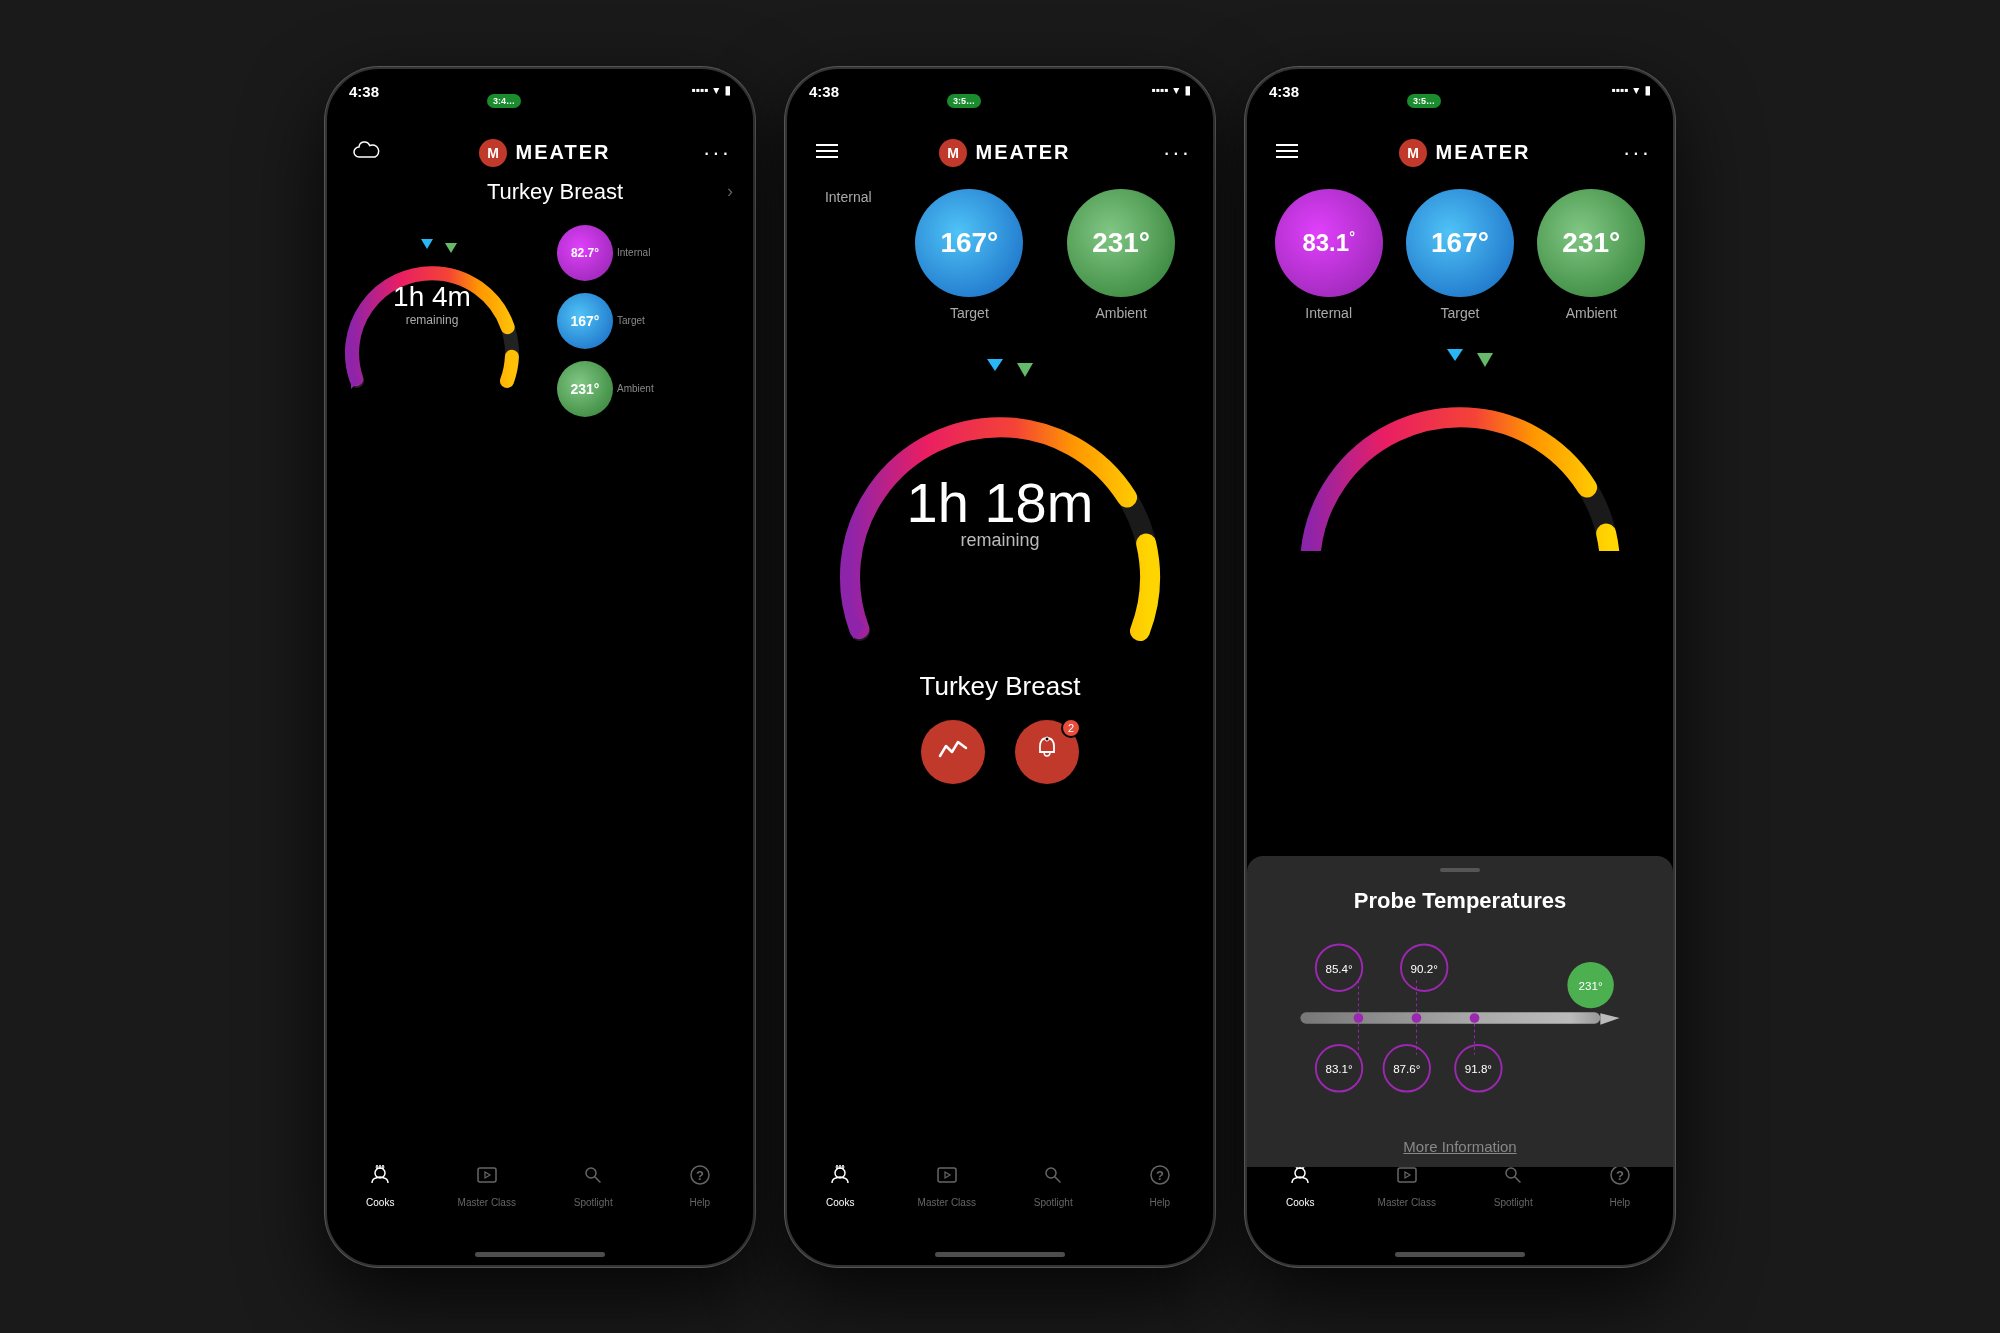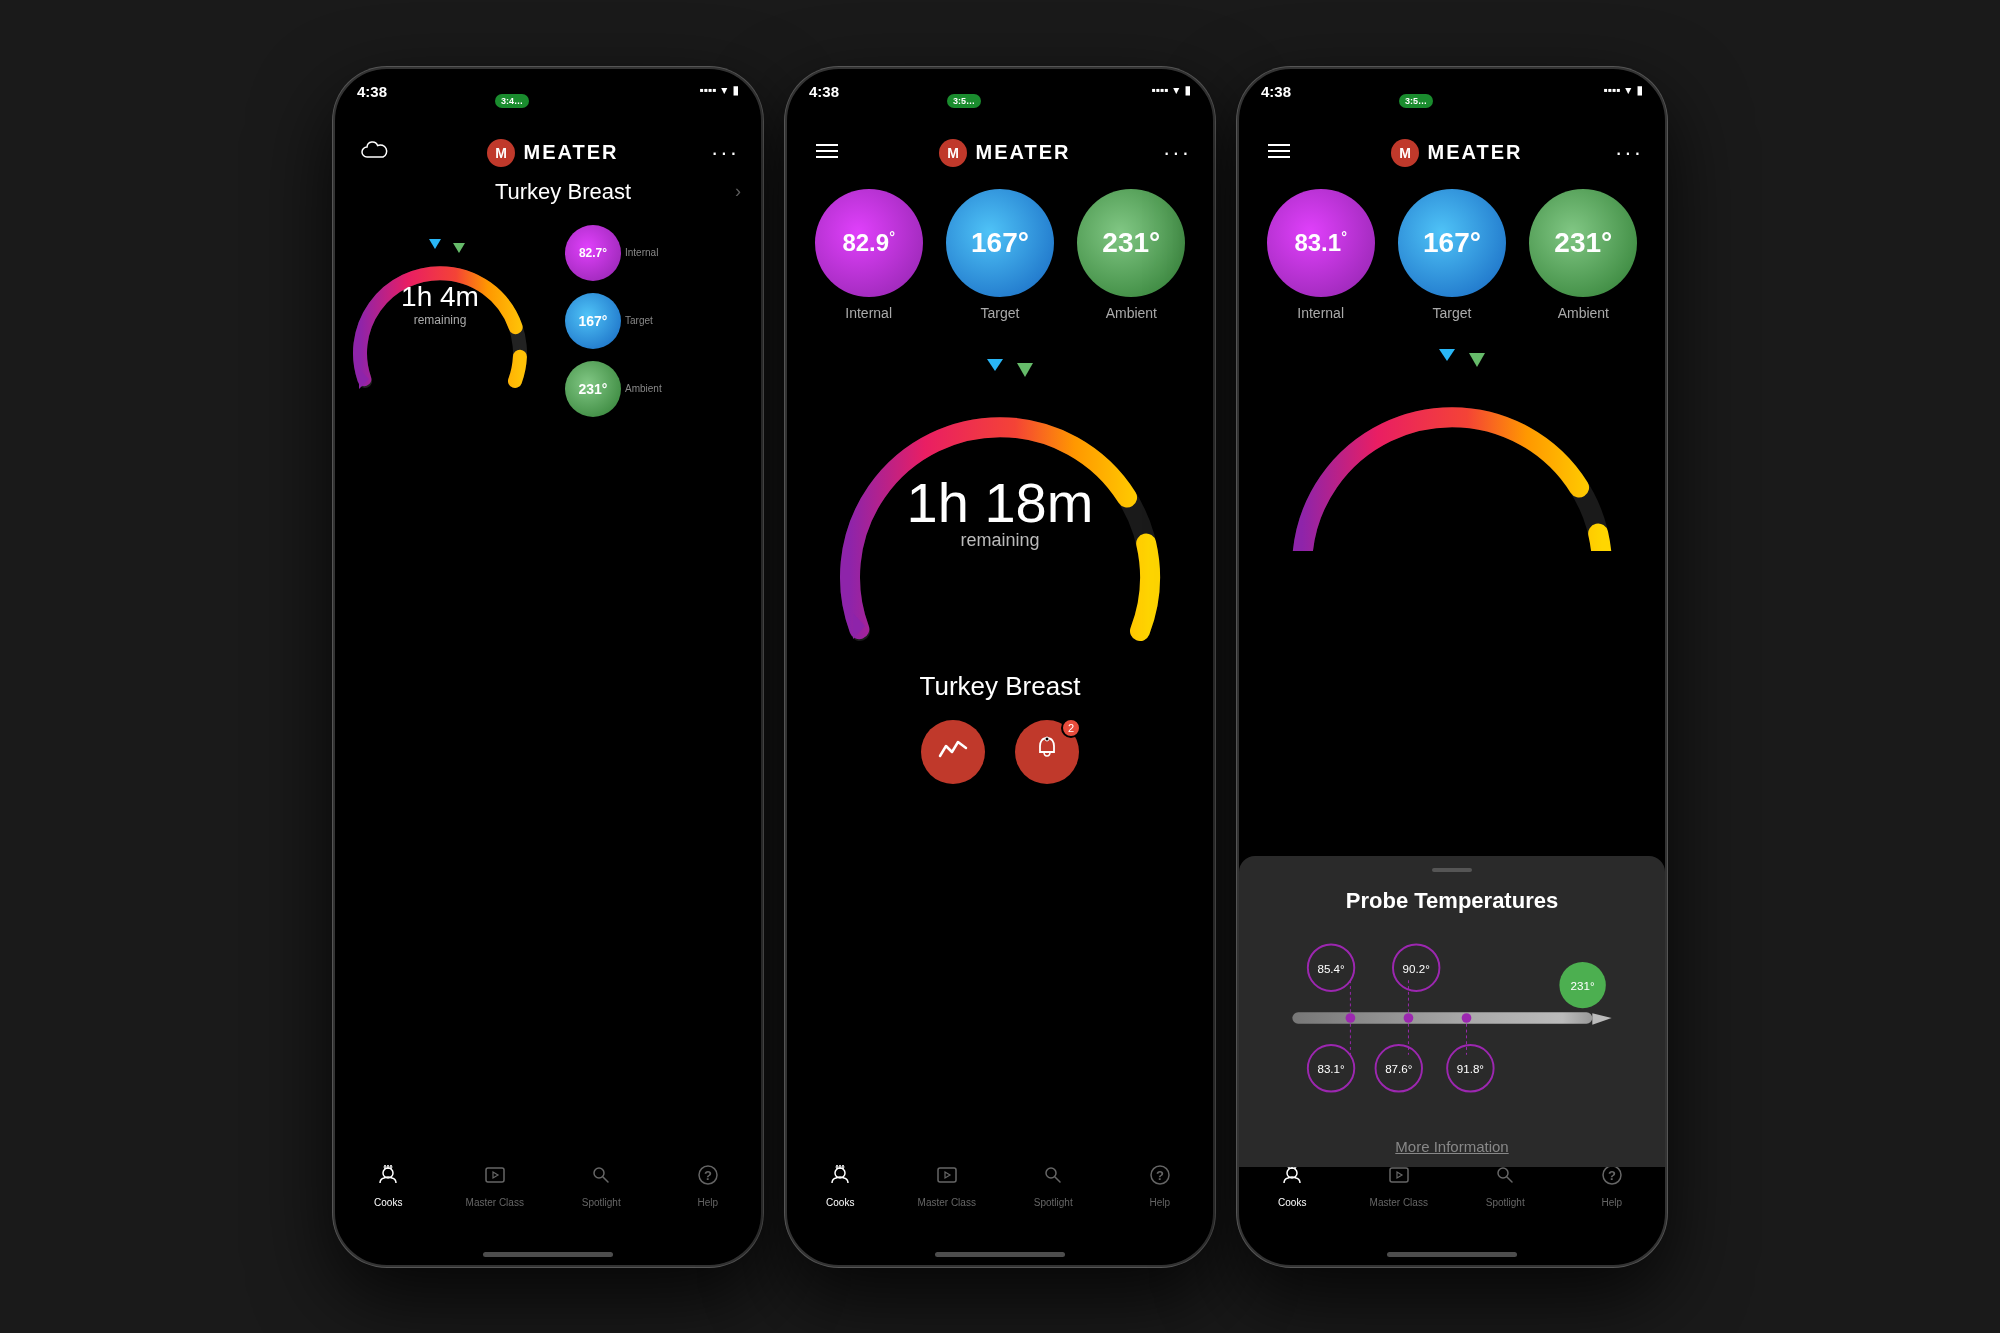--- a/index.html
+++ b/index.html
@@ -8,21 +8,21 @@
       display: flex;
       justify-content: center;
       align-items: center;
       width: 2000px;
       height: 1333px;
       font-family: -apple-system, 'SF Pro Display', 'Helvetica Neue', sans-serif;
       overflow: hidden;
     }
     .phones-container {
       display: flex;
-      gap: 22px;
+      gap: 30px;
       align-items: center;
       justify-content: center;
     }
     .phone {
       width: 430px;
       height: 1200px;
       background: #000;
       border-radius: 54px;
       position: relative;
       border: 2px solid #333;
@@ -547,23 +547,20 @@
         </svg>
         <span class="meater-text">MEATER</span>
       </div>
       <div class="header-more">···</div>
     </div>
 
     <div class="phone2-content">
 
       <div class="temp-circles-large">
         <div class="temp-circle-large">
-          <div class="circle-big internal">
-            <span style="font-size:24px;">82.9<sup>°</sup></span>
-          </div>
           <span class="circle-label">Internal</span>
         </div>
         <div class="temp-circle-large">
           <div class="circle-big target">
             <span style="font-size:28px;">167°</span>
           </div>
           <span class="circle-label">Target</span>
         </div>
         <div class="temp-circle-large">
           <div class="circle-big ambient">

